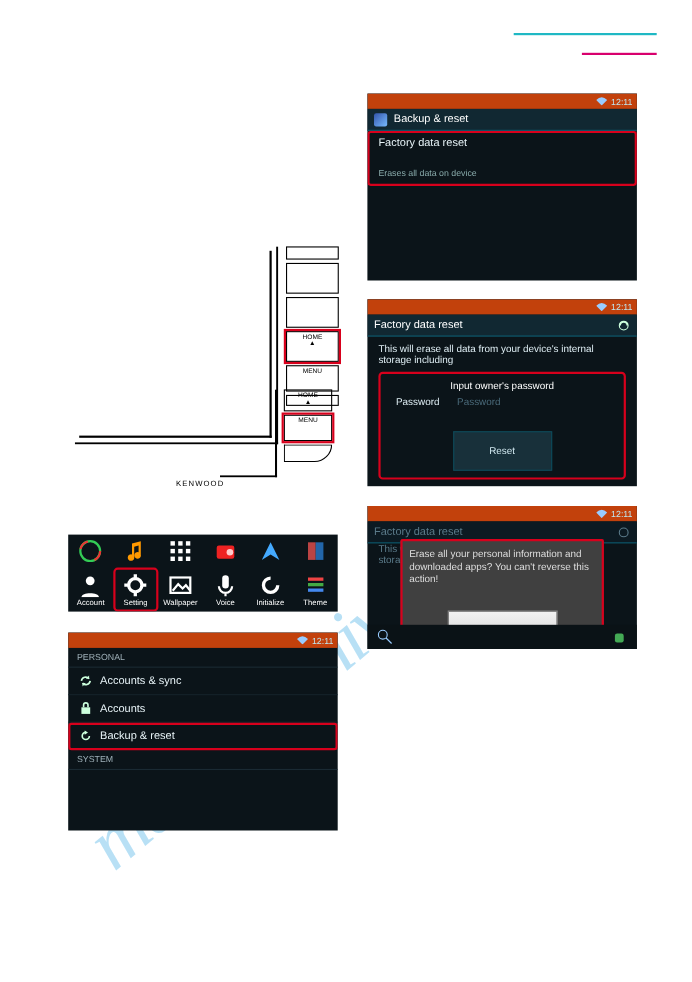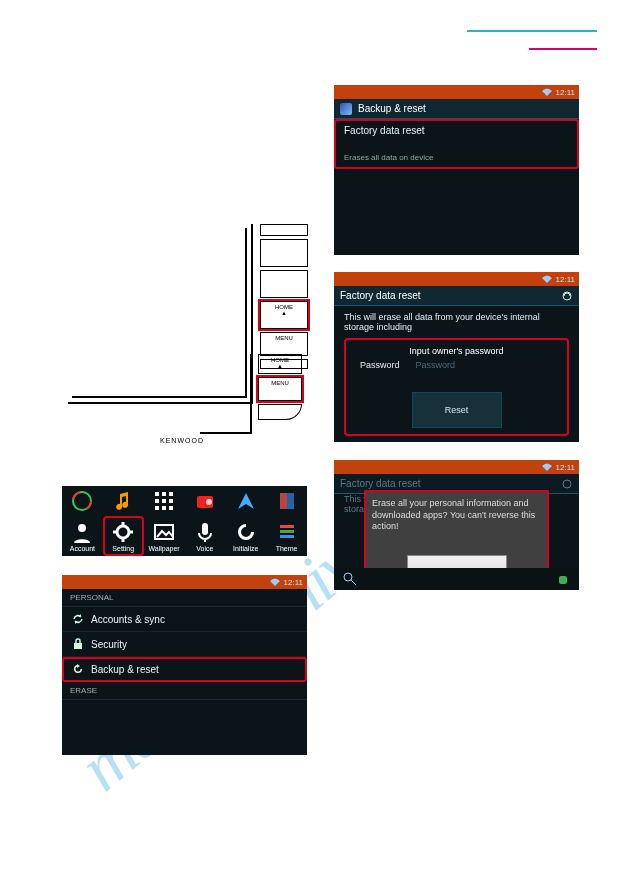--- a/index.html
+++ b/index.html
@@ -221,32 +221,32 @@
         </span>
     <span>Accounts &amp; sync</span>
   </div>
   <div class="row">
     <span class="icn">
           <svg width="12" height="12">
             <rect x="2" y="5" width="8" height="6" fill="#cfd"></rect>
             <path d="M4 5V3a2 2 0 014 0v2" stroke="#cfd" fill="none" stroke-width="1.5"></path>
           </svg>
         </span>
-    <span>Security</span>
+    <span>Accounts</span>
   </div>
   <div class="row hl-row">
     <span class="icn">
           <svg width="12" height="12">
             <path d="M6 2a4 4 0 104 4h-1.5A2.5 2.5 0 116 3.5V2z" fill="#cfd"></path>
             <path d="M5 1l3 2-3 2z" fill="#cfd"></path>
           </svg>
         </span>
     <span>Backup &amp; reset</span>
   </div>
-  <div class="section">ERASE</div>
+  <div class="section">SYSTEM</div>
 </div>
 
 <div class="panel p-backup">
   <div class="status">
     <svg width="10" height="8">
           <path d="M0 3q5-5 10 0l-5 5z" fill="#9cf"></path>
         </svg>
     <span>12:11</span>
   </div>
   <div class="titlebar">

